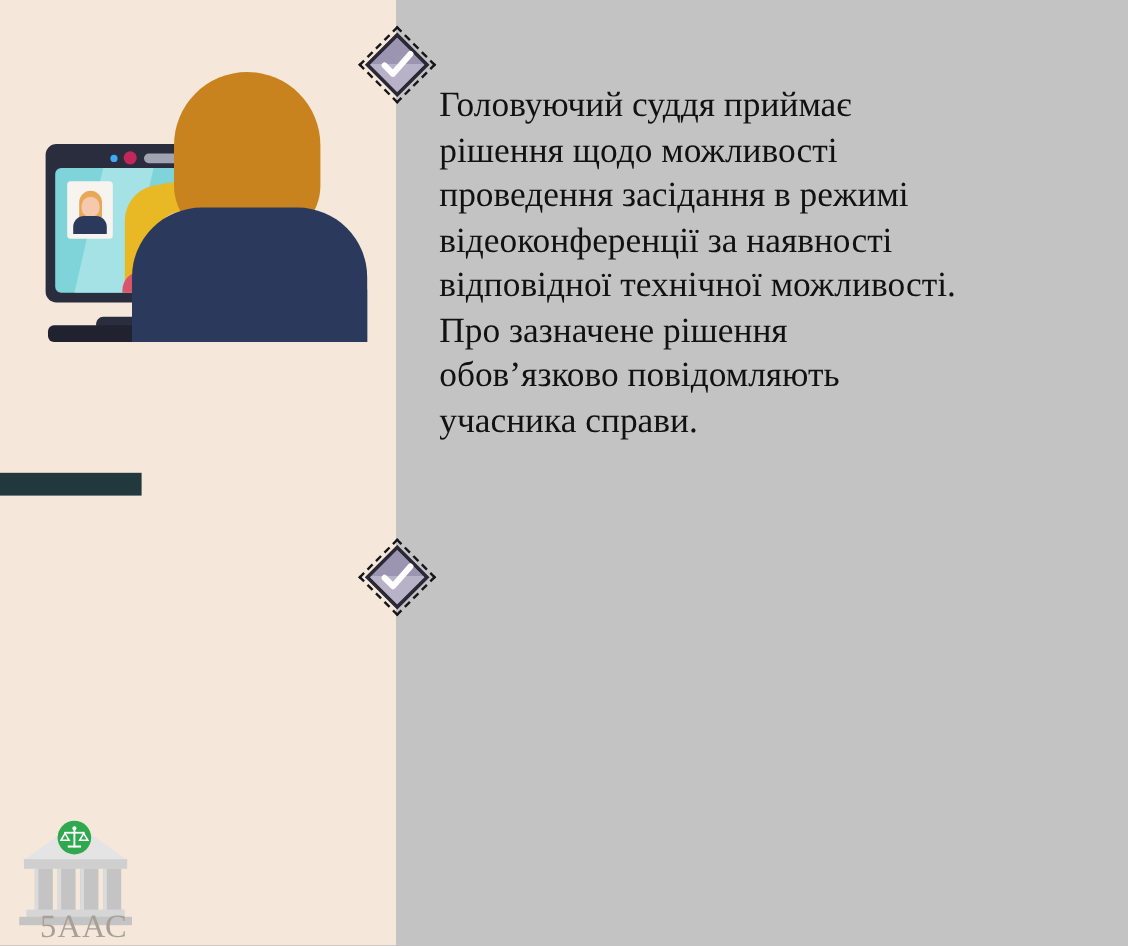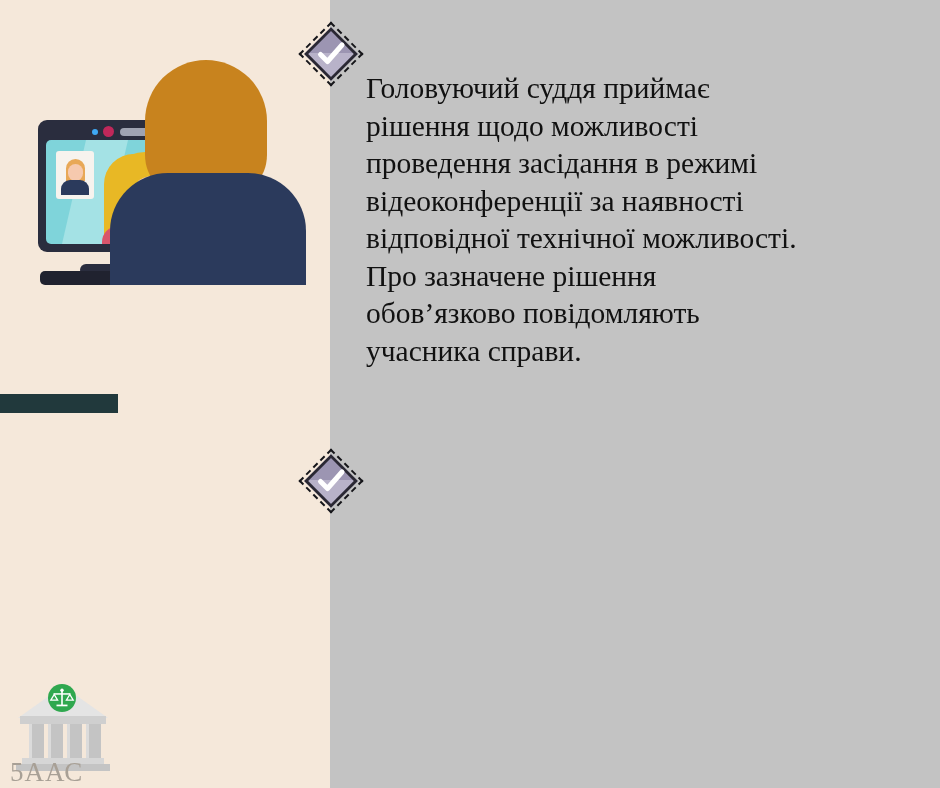--- a/index.html
+++ b/index.html
@@ -56,21 +56,21 @@
   .logo{position:absolute;left:12px;top:672px;width:104px;height:104px;}
   .lg-roof{position:absolute;left:6px;top:14px;width:0;height:0;border-left:45px solid transparent;border-right:45px solid transparent;border-bottom:32px solid #E4E4E4;}
   .lg-arch{position:absolute;left:8px;top:44px;width:86px;height:8px;background:#CFCFCF;}
   .lg-col{position:absolute;top:52px;width:12px;height:36px;background:#C4C4C4;border-left:3px solid #DBDBDB;}
   .lg-c1{left:17px;} .lg-c2{left:36px;} .lg-c3{left:55px;} .lg-c4{left:74px;}
   .lg-base{position:absolute;left:10px;top:86px;width:82px;height:7px;background:#D6D6D6;}
   .lg-base2{position:absolute;left:4px;top:92px;width:94px;height:7px;background:#C4C4C4;}
   .lg-badge{position:absolute;left:36px;top:12px;width:28px;height:28px;border-radius:50%;background:#2FA84F;}
   .lg-scale{position:absolute;left:36px;top:12px;width:28px;height:28px;}
   .logo-text{position:absolute;left:10px;top:757px;width:120px;
-    font-family:"Liberation Serif", serif;font-size:27px;letter-spacing:1px;color:#A8A096;}
+    font-family:"Liberation Serif", serif;font-size:27px;letter-spacing:1px;color:#A8A096;text-align:center;}
 
   
   .check-badge{position:absolute;width:60px;height:60px;}
   .cb-dash{position:absolute;left:0;top:0;width:46px;height:46px;margin:7px;
     border:2px dashed #16161A;transform:rotate(45deg);box-sizing:border-box;}
   .cb-inner{position:absolute;left:11px;top:11px;width:38px;height:38px;
     background:#8E86A6;border:3px solid #2A2833;transform:rotate(45deg);box-sizing:border-box;}
   .cb-hi{position:absolute;left:0;top:0;width:100%;height:100%;
     background:linear-gradient(135deg,#9C95B2 0%,#9C95B2 48%,#B8B2C9 48%,#B8B2C9 100%);}
   .cb-tick{position:absolute;left:11px;top:11px;width:38px;height:38px;}

